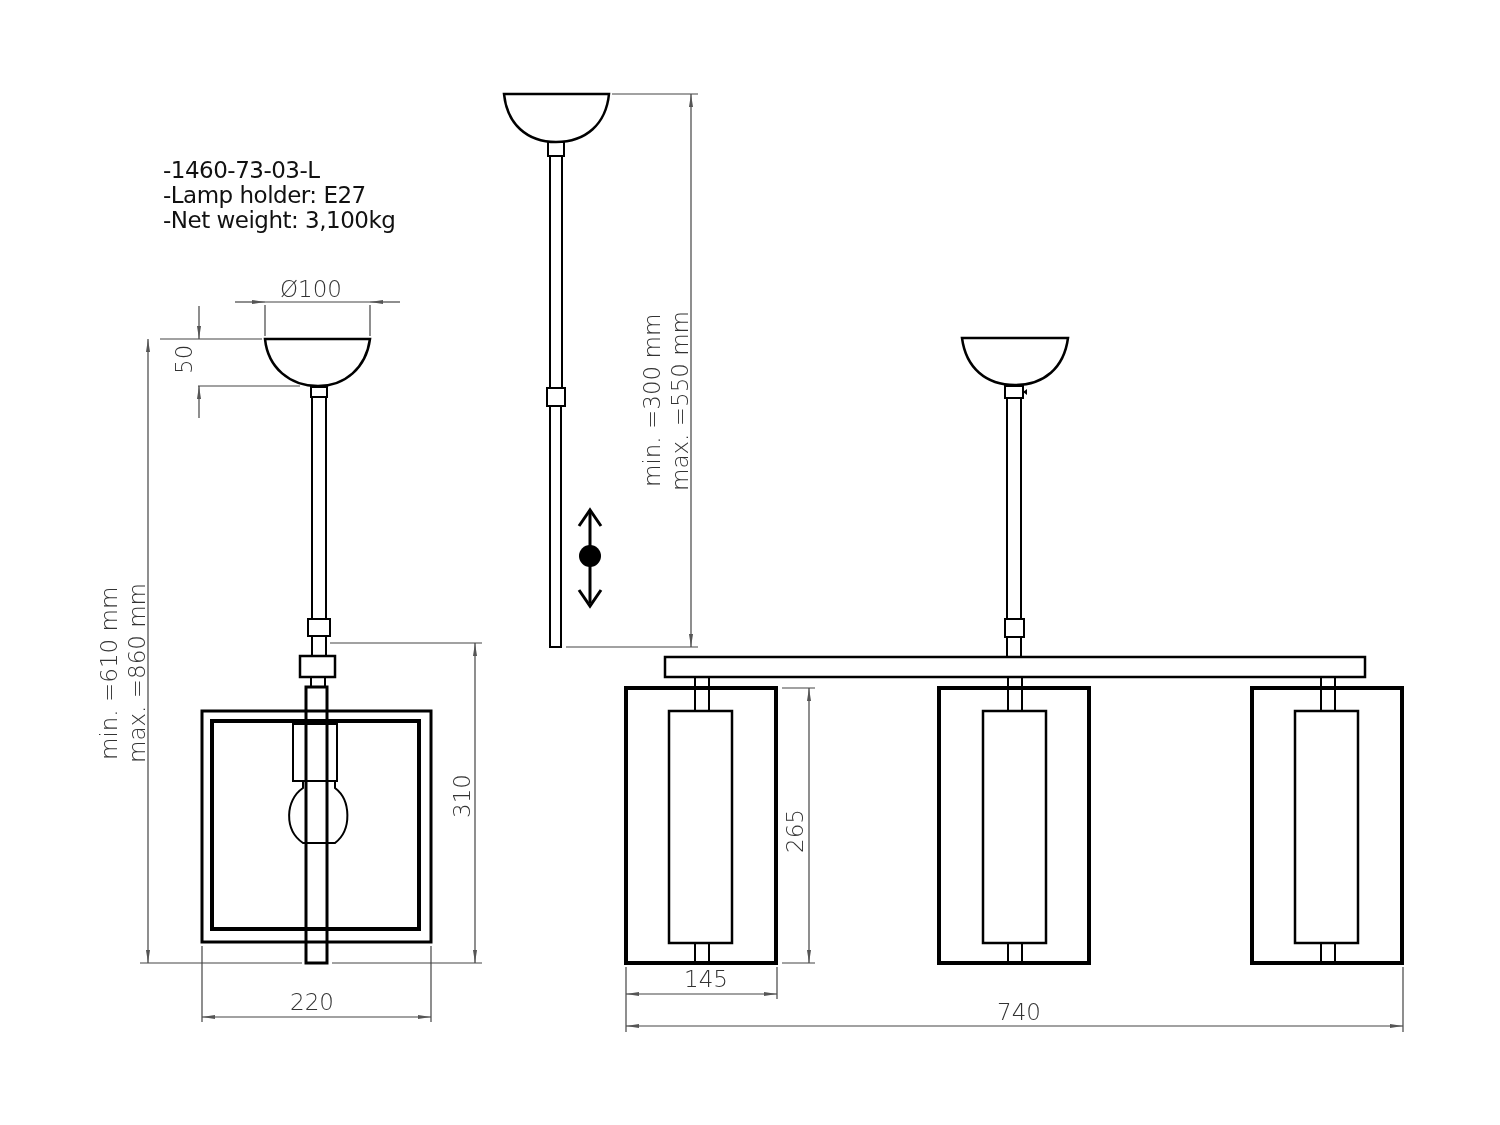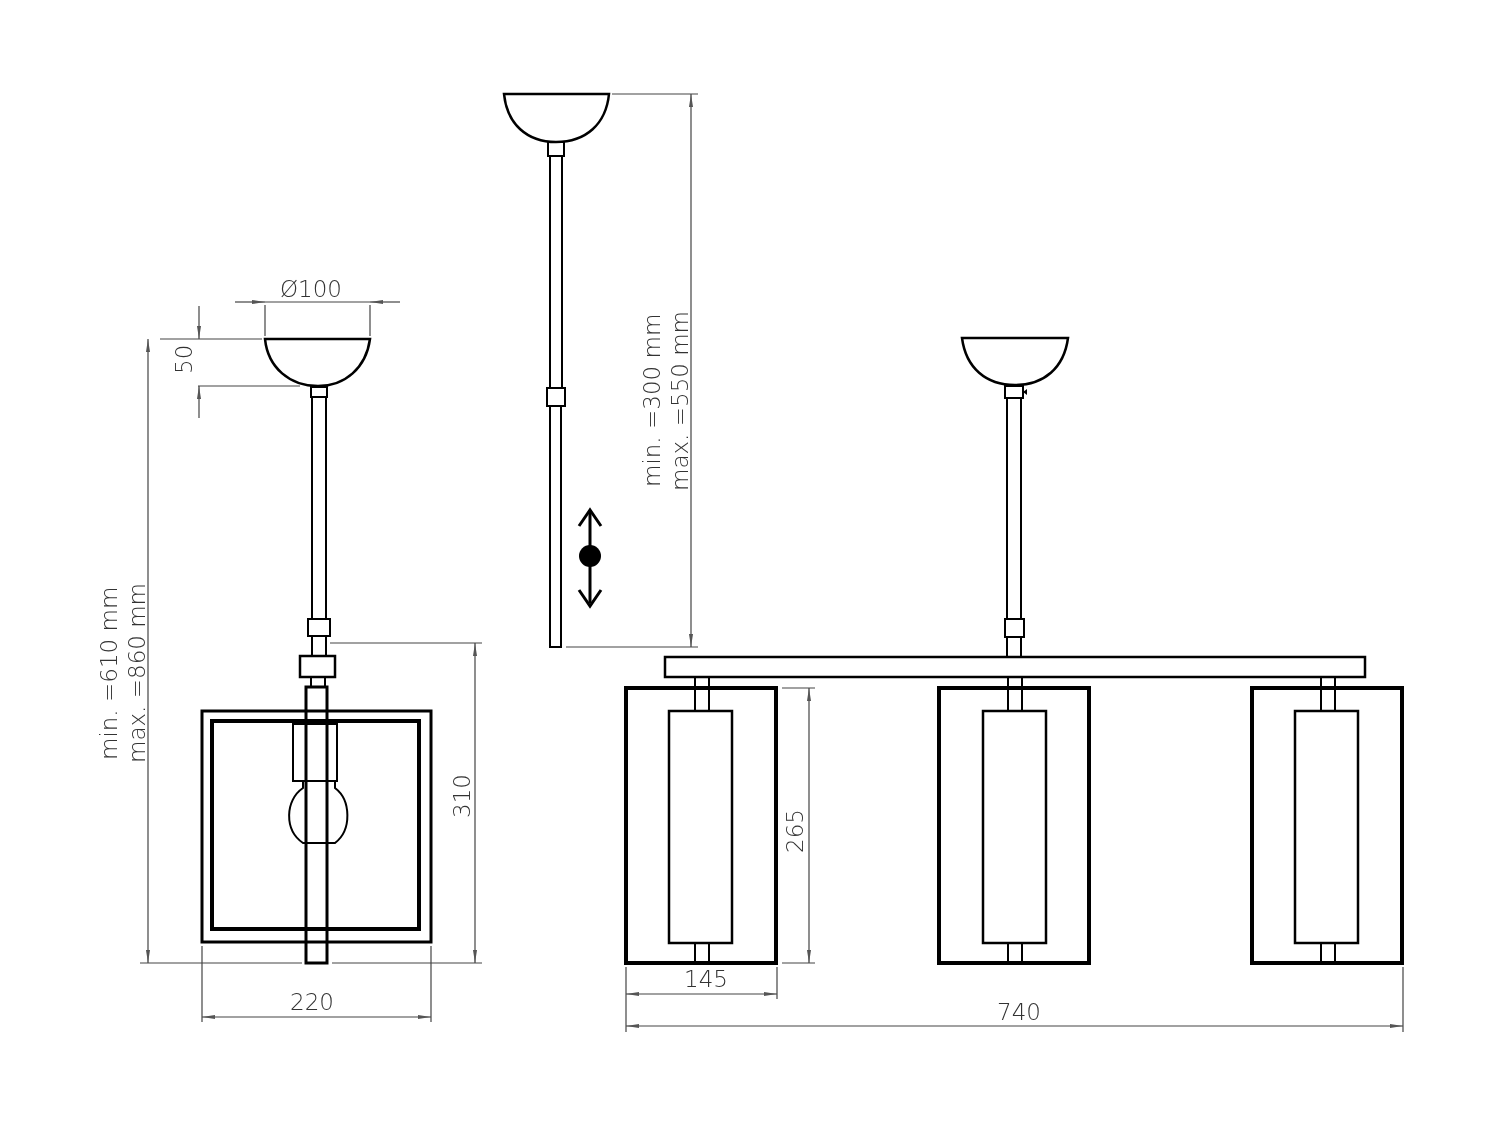--- a/index.html
+++ b/index.html
@@ -9,20 +9,25 @@
   .spec div{white-space:nowrap;}
   .dim{font-family:"DejaVu Sans",sans-serif;font-size:23px;fill:#333;font-weight:300;}
   .ln{stroke:#000;fill:none;}
   .thin{stroke:#444;stroke-width:1.2;fill:none;}
 </style>
 </head>
 <body>
 
 <div id="canvas">
 
+  <div class="spec">
+    <div>-1460-73-03-L</div>
+    <div>-Lamp holder: E27</div>
+    <div>-Net weight: 3,100kg</div>
+  </div>
 
   <svg width="1500" height="1125" viewBox="0 0 1500 1125">
     <defs>
       <marker id="arr" markerWidth="14" markerHeight="8" refX="13" refY="4" orient="auto-start-reverse" markerUnits="userSpaceOnUse">
         <path d="M0,2 L13,4 L0,6 Z" fill="#555"></path>
       </marker>
     </defs>
 
     <g>
 

